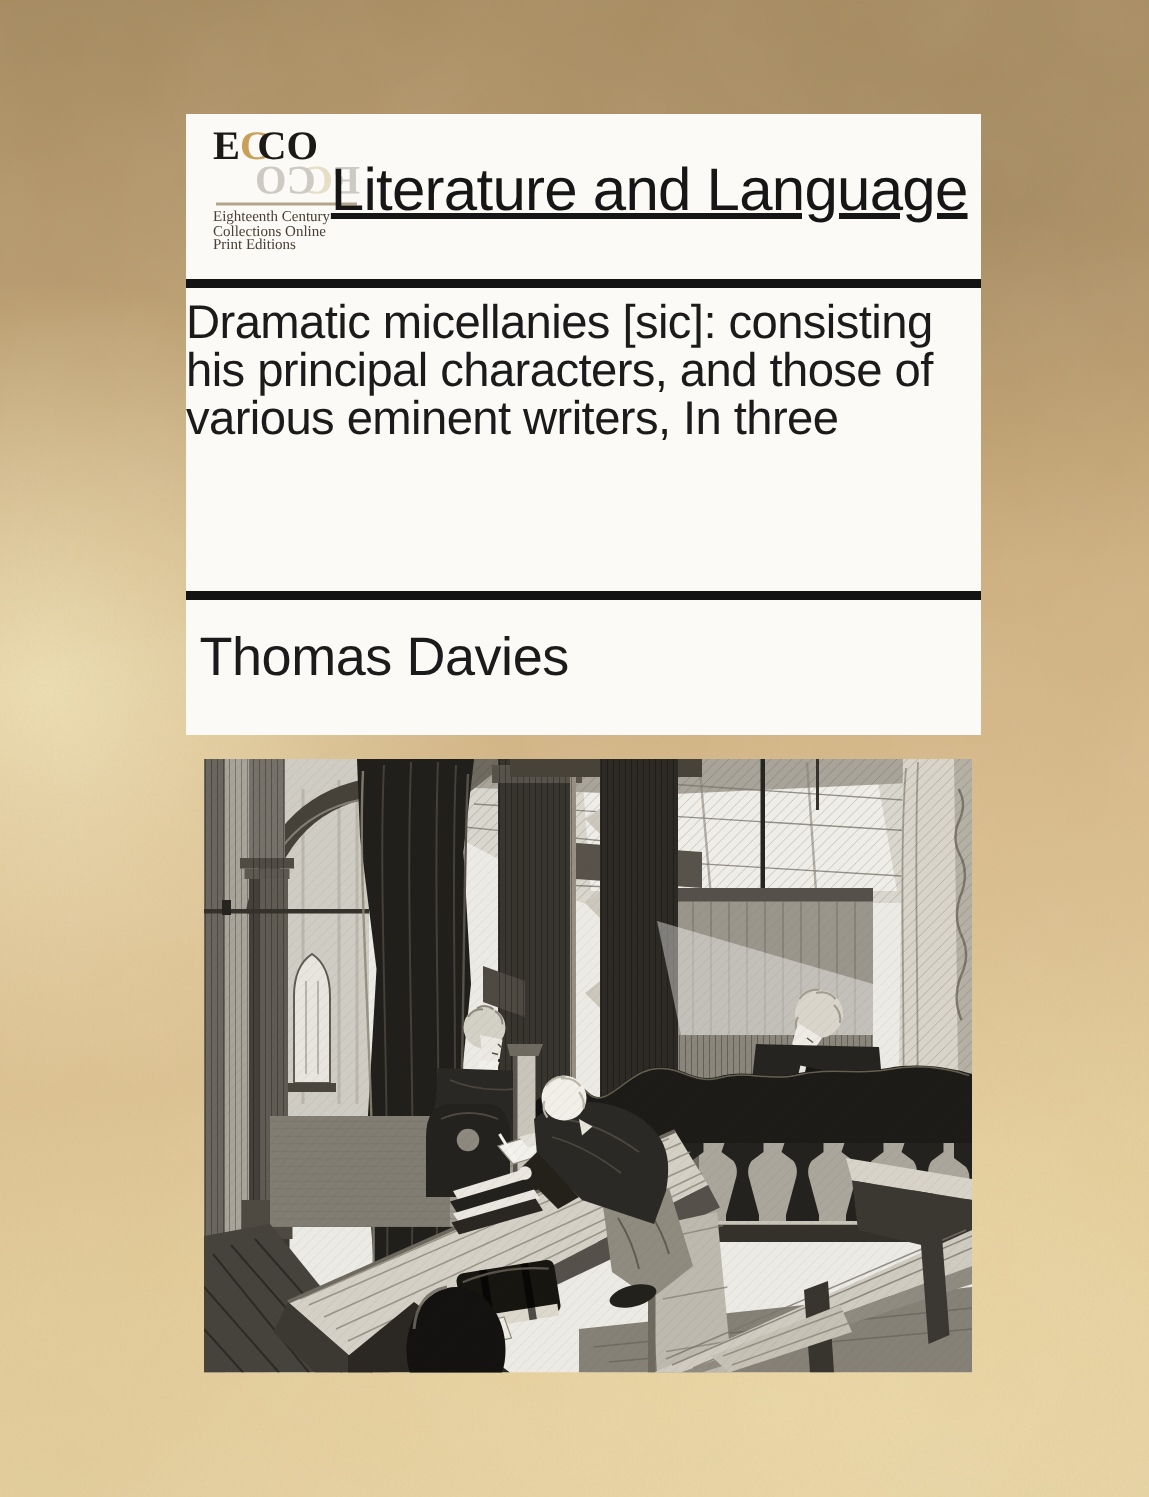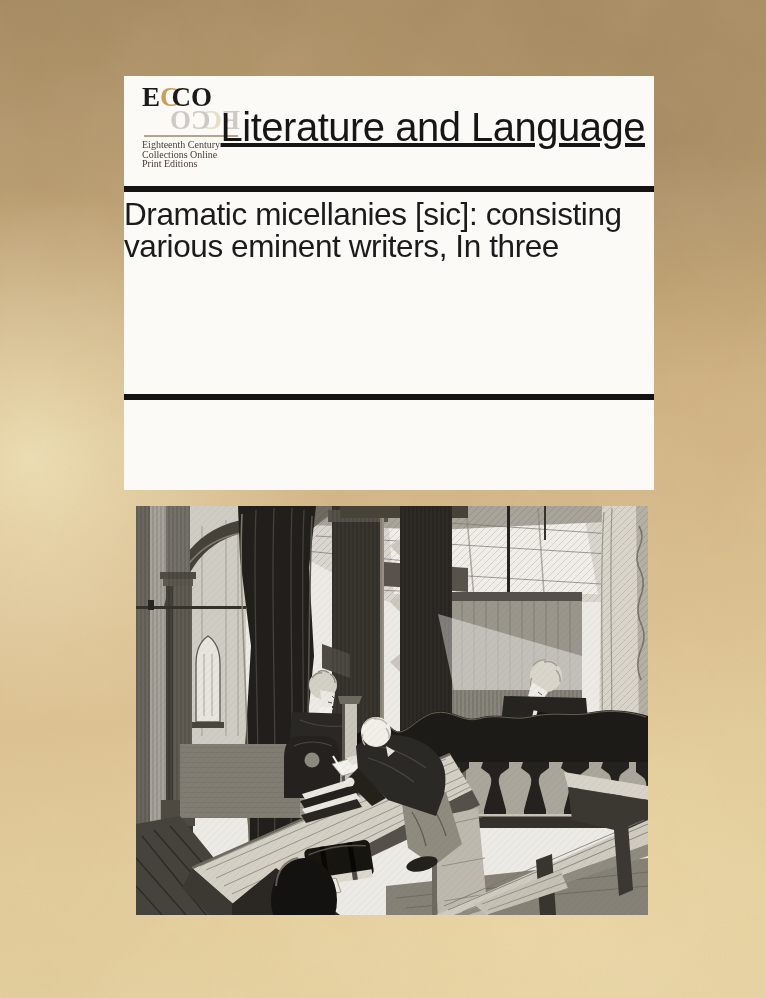--- a/index.html
+++ b/index.html
@@ -70,25 +70,29 @@
       <div class="logo-tagline">Collections Online</div>
       <div class="logo-tagline">Print Editions</div>
     </div>
     <div class="category-title">Literature and Language</div>
   </div>
 
   <div class="divider"></div>
 
   <div class="title-block">
     <div class="title-line">Dramatic micellanies [sic]: consisting</div>
+    <div class="title-line">his principal characters, and those of</div>
     <div class="title-line">various eminent writers, In three</div>
   </div>
 
   <div class="divider"></div>
 
+  <div class="author-block">
+    <div class="author-name">Thomas Davies</div>
+  </div>
 </div>
 
 <svg class="cover-illustration" viewBox="0 0 512 409" width="512" height="409">
   <title>Wood engraving of boys studying at wooden desks and pews inside an old timber-columned school interior</title>
   <defs>
     <pattern id="pv" width="4" height="4" patternUnits="userSpaceOnUse">
       <path d="M1,0 V4" stroke="#000" stroke-width="0.7" opacity="0.28"></path>
     </pattern>
     <pattern id="pd" width="7" height="7" patternUnits="userSpaceOnUse">
       <path d="M0,7 L7,0" stroke="#2a2824" stroke-width="0.6" opacity="0.16"></path>

